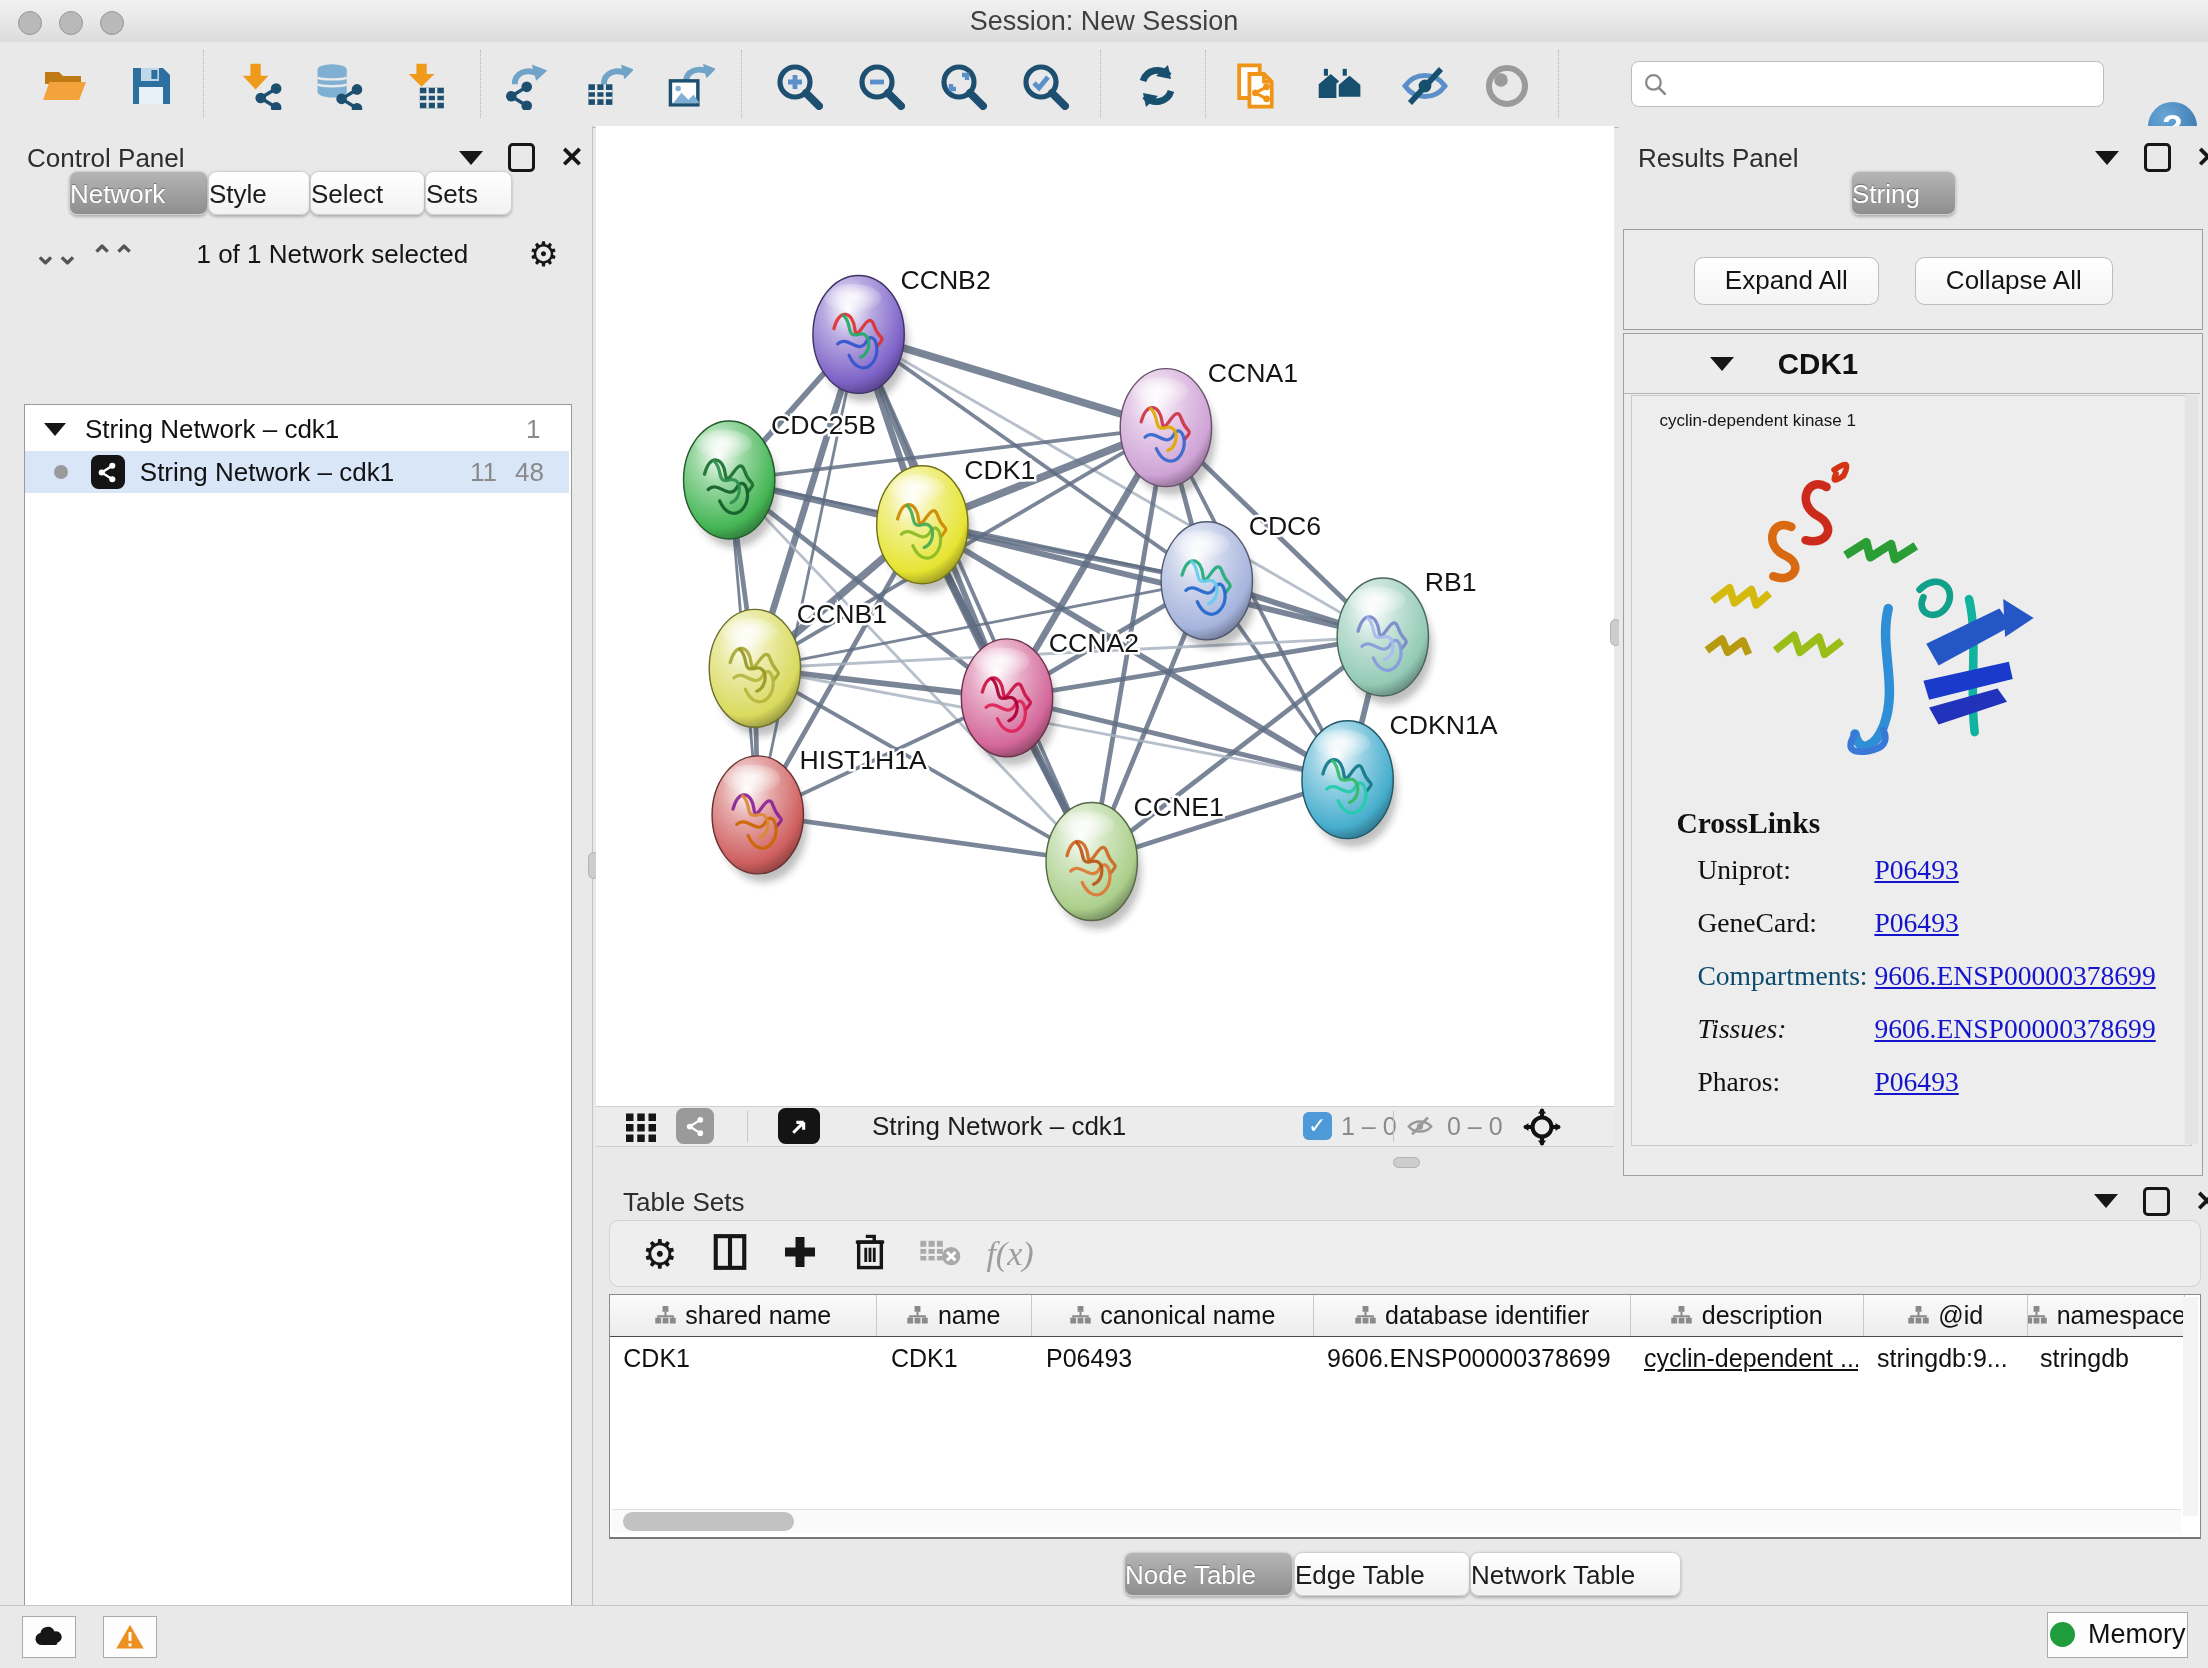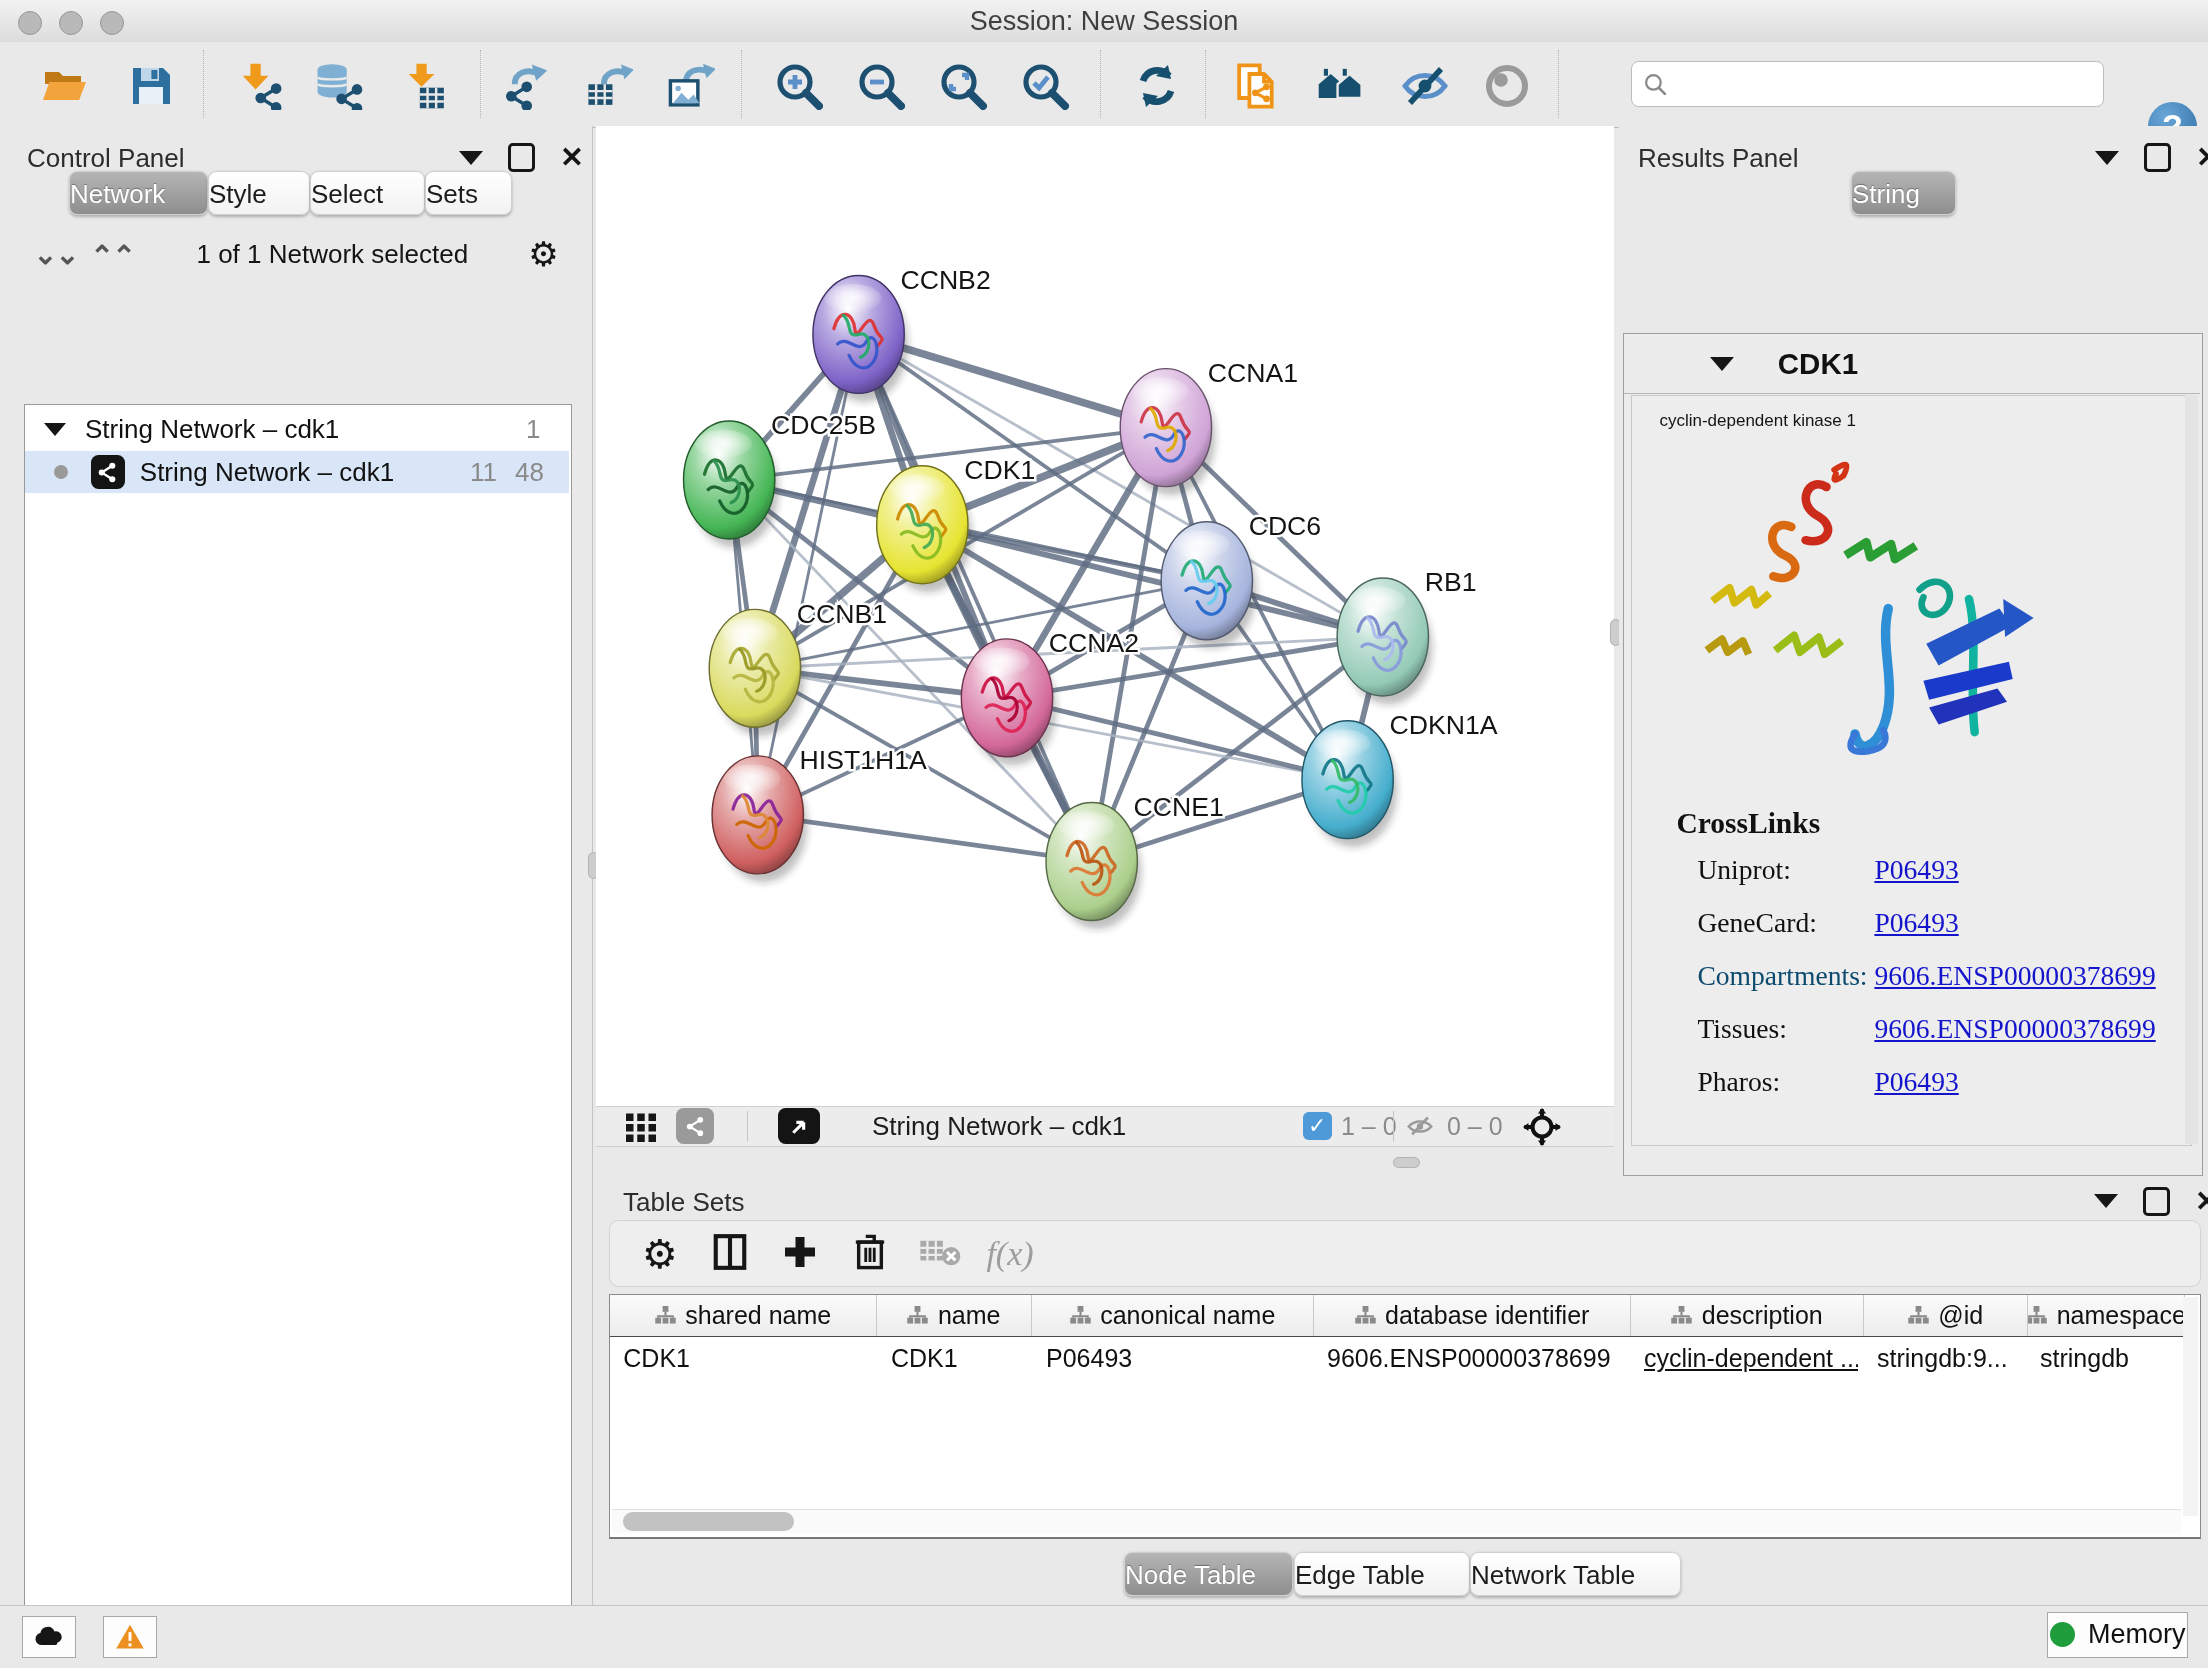--- a/index.html
+++ b/index.html
@@ -584,20 +584,24 @@
 
 <div class="abs" style="left:1619px;top:126px;width:590px;height:1054px;background:#e9e9e9">
   <div class="panel-title abs" style="left:19px;top:17px">Results Panel</div>
   <div class="winbtns" style="left:476px;top:17px">
     <div class="tri-down"></div>
     <div class="sqr"></div>
     <div class="xx">✕</div>
   </div>
   <div class="tab active" style="left:232px;width:105px;top:45px">String</div>
 
+  <div class="rbox" style="left:3.8px;top:103px;width:580px;height:101px">
+    <div class="pushbtn" style="left:70px;top:27px;width:185px;line-height:44px">Expand All</div>
+    <div class="pushbtn" style="left:291px;top:27px;width:198px;line-height:44px">Collapse All</div>
+  </div>
 
   <div class="rbox" style="left:3.8px;top:207px;width:580px;height:843px">
     <div class="abs" style="left:0;top:0;width:576px;height:59px;border-bottom:1.9px solid #b5b5b5;display:flex;align-items:center">
       <span style="margin-left:86px;width:0;height:0;border-left:12.4px solid transparent;border-right:12.4px solid transparent;border-top:14.3px solid #161616"></span>
       <span style="margin-left:44px;font-size:29.5px;font-weight:bold;color:#111">CDK1</span>
     </div>
     <div class="abs" style="left:7.6px;top:61px;width:559px;height:749px;background:#ededed;border:1px solid #c9c9c9">
       <div class="abs" style="left:27px;top:15px;font-size:17px;color:#141414">cyclin-dependent kinase 1</div>
       <svg class="abs" style="left:52px;top:53px" width="361" height="342" viewBox="0 0 380 360">
         <path d="M150 40 C130 28 118 58 140 70 C162 82 150 102 128 96" fill="none" stroke="#cc2a1a" stroke-width="9" stroke-linecap="round"></path>
@@ -624,21 +628,21 @@
           </div>
           <div class="serif" style="display: flex; margin-bottom: 21px; font-size: 27.6px;">
             <span style="width: 177px; color: rgb(17, 17, 17);">GeneCard:</span>
             <span class="clink">P06493</span>
           </div>
           <div class="serif" style="display: flex; margin-bottom: 21px; font-size: 27.6px;">
             <span style="width: 177px; color: #0c4a6e;">Compartments:</span>
             <span class="clink">9606.ENSP00000378699</span>
           </div>
           <div class="serif" style="display: flex; margin-bottom: 21px; font-size: 27.6px;">
-            <span style="width: 177px; color: rgb(17, 17, 17);">Tissues:</span>
+            <span style="width: 177px; color: rgb(17, 17, 17); font-style: italic;">Tissues:</span>
             <span class="clink">9606.ENSP00000378699</span>
           </div>
           <div class="serif" style="display: flex; margin-bottom: 21px; font-size: 27.6px;">
             <span style="width: 177px; color: rgb(17, 17, 17);">Pharos:</span>
             <span class="clink">P06493</span>
           </div>
         </div>
     </div>
     <div class="abs" style="right:3.8px;top:61px;width:13.3px;height:749px;background:#e4e4e4"></div>
   </div>

